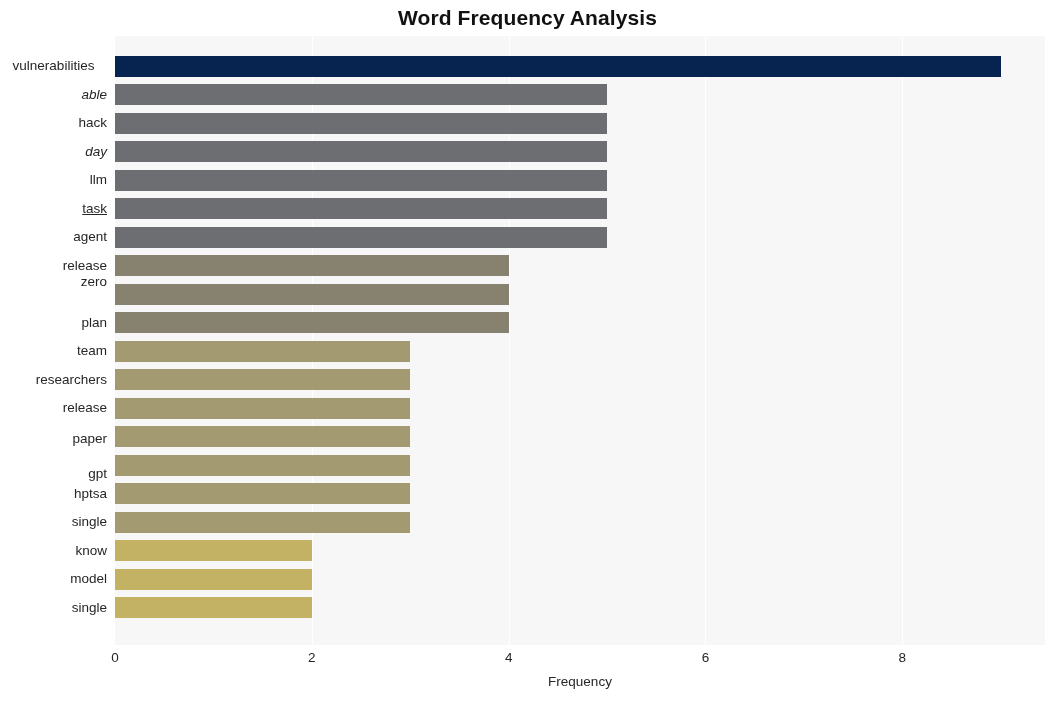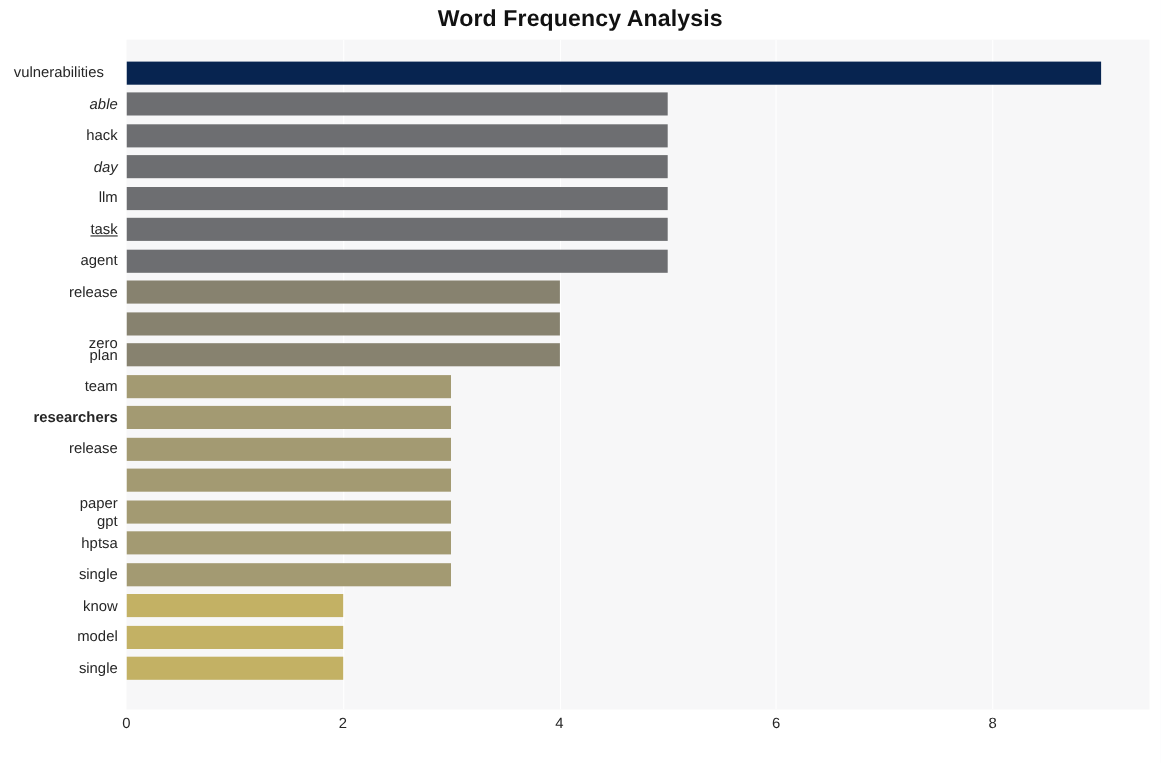--- a/index.html
+++ b/index.html
@@ -125,26 +125,26 @@
 
   <div id="y-labels">
       <div class="y-label" style="top: 22.306px; text-align: center;">vulnerabilities</div>
       <div class="y-label" style="top: 50.8039px; font-style: italic;">able</div>
       <div class="y-label" style="top: 79.3018px;">hack</div>
       <div class="y-label" style="top: 107.8px; font-style: italic;">day</div>
       <div class="y-label" style="top: 136.298px;">llm</div>
       <div class="y-label" style="top: 164.796px; text-decoration: underline;">task</div>
       <div class="y-label" style="top: 193.293px;">agent</div>
       <div class="y-label" style="top: 221.791px;">release</div>
-      <div class="y-label" style="top: 268px;">zero</div>
+      <div class="y-label" style="top: 238px;">zero</div>
       <div class="y-label" style="top: 278.787px;">plan</div>
       <div class="y-label" style="top: 307.285px;">team</div>
-      <div class="y-label" style="top: 335.783px; font-weight: bold;">researchers</div>
+      <div class="y-label" style="top: 335.783px;">researchers</div>
       <div class="y-label" style="top: 364.281px;">release</div>
-      <div class="y-label" style="top: 414px; margin-left: 32px;">paper</div>
+      <div class="y-label" style="top: 395px; margin-left: 32px;">paper</div>
       <div class="y-label" style="top: 430px;">gpt</div>
       <div class="y-label" style="top: 449.774px;">hptsa</div>
       <div class="y-label" style="top: 478.272px;">single</div>
       <div class="y-label" style="top: 506.77px;">know</div>
       <div class="y-label" style="top: 535.268px;">model</div>
       <div class="y-label" style="top: 563.766px;">single</div>
     </div>
 
   <div id="plot-area">
     <div id="grid-layer">
@@ -178,14 +178,15 @@
   </div>
 
   <div id="x-labels">
       <div class="x-label" style="left: 115px;">0</div>
       <div class="x-label" style="left: 311.825px;">2</div>
       <div class="x-label" style="left: 508.651px;">4</div>
       <div class="x-label" style="left: 705.476px;">6</div>
       <div class="x-label" style="left: 902.302px;">8</div>
     </div>
 
+  <div id="x-axis-title">Frequency</div>
 
 </div>
 
 </body></html>

